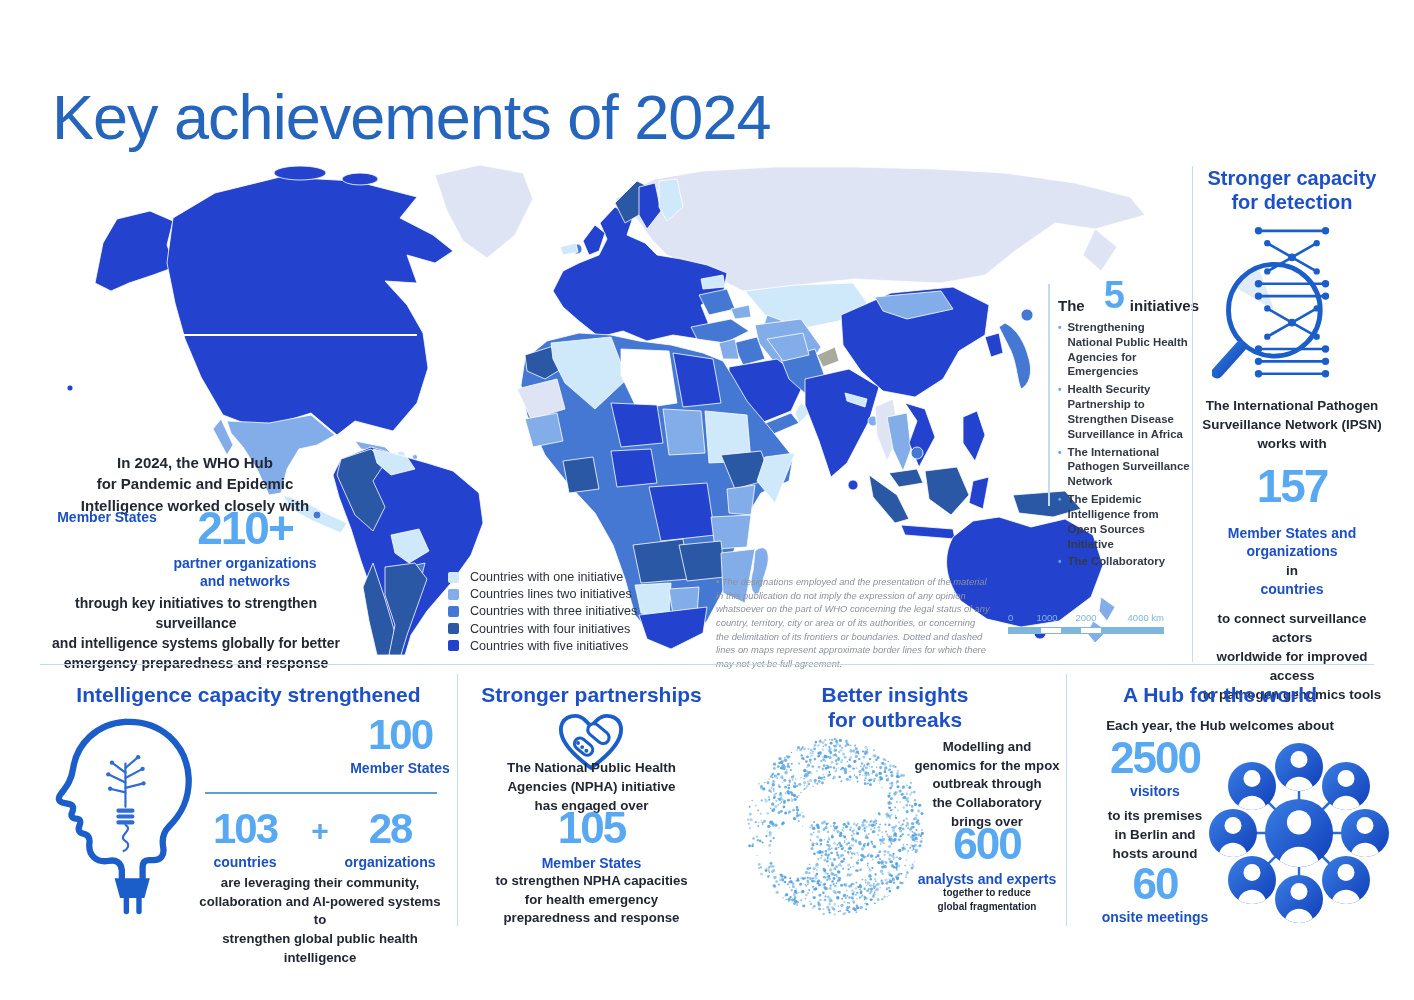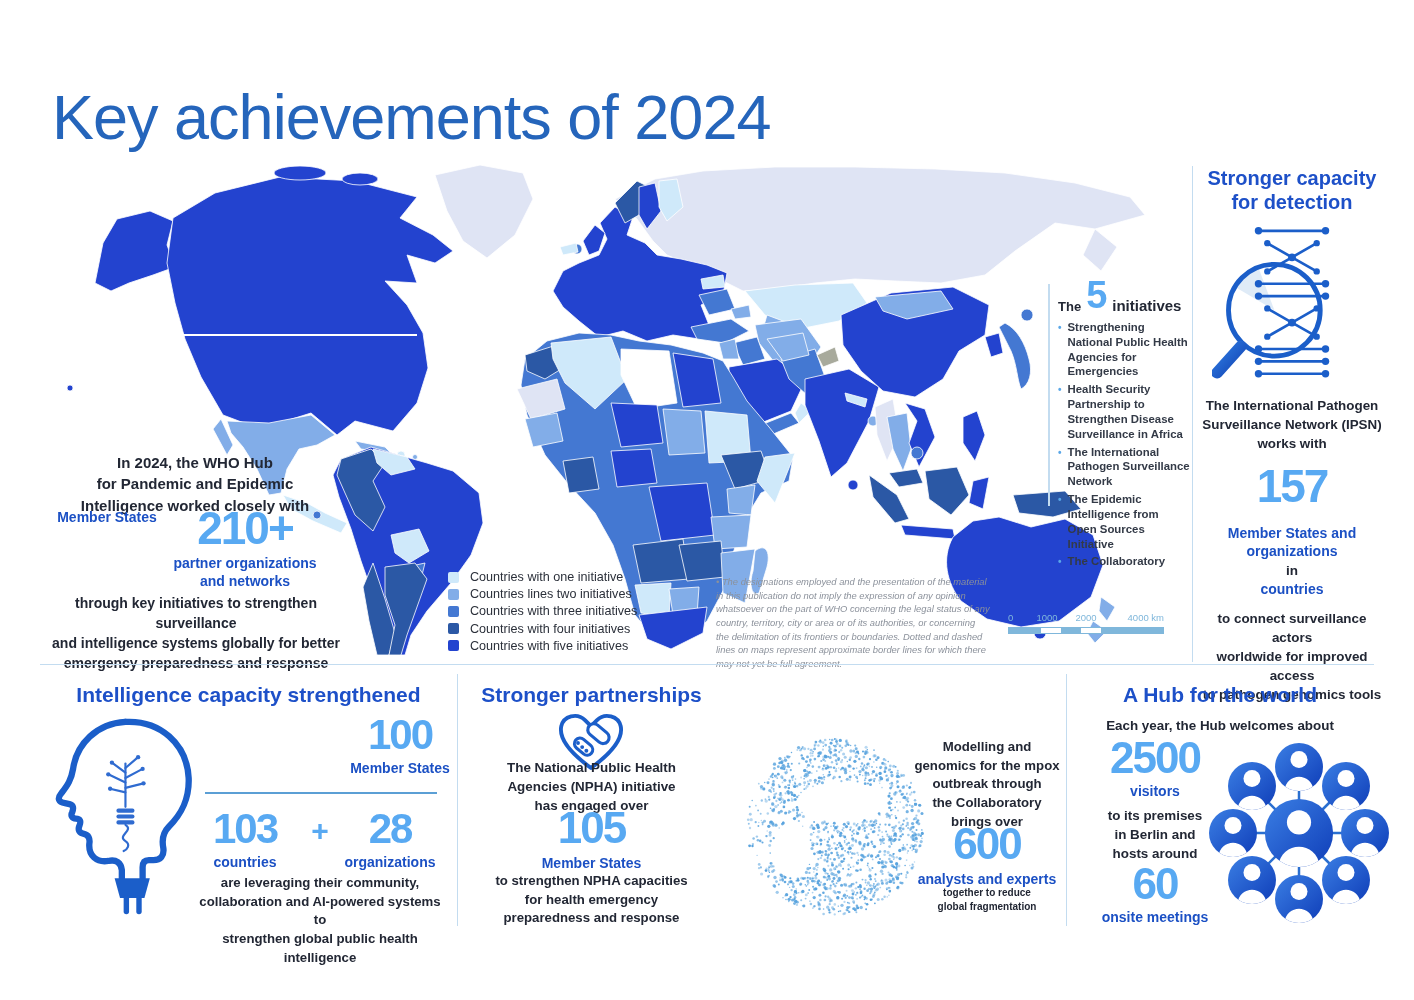--- a/index.html
+++ b/index.html
@@ -171,21 +171,21 @@
     <div class="lbl pre" style="margin-top:4px;">partner organizations
 and networks</div>
   </div>
   <div class="abs ctr pre body-s" style="left:35px;top:594px;width:322px;font-size:14px;">through key initiatives to strengthen surveillance
 and intelligence systems globally for better
 emergency preparedness and response</div>
 
   <div class="abs vline" style="left:1048px;top:284px;width:2px;height:222px;"></div>
   <div class="abs" style="left:1058px;top:276px;width:132px;">
     <div class="init-head">
-      <span class="dark" style="font-size:13px;margin-right:5px;">The</span>
+      <span class="dark" style="font-size:15px;margin-right:19px;">The</span>
       <span class="num" style="font-size:38px;margin-right:5px;letter-spacing:0;">5</span>
       <span class="dark" style="font-size:15px;">initiatives</span>
     </div>
     <div>
         <div class="init-item">
           <span class="init-bullet">•</span>
           <span>Strengthening National Public Health Agencies for Emergencies</span>
         </div>
         <div class="init-item">
           <span class="init-bullet">•</span>
@@ -390,20 +390,22 @@
 Agencies (NPHA) initiative
 has engaged over</div>
   <div class="abs ctr" style="left:470px;top:806px;width:243px;">
     <div class="num" style="font-size:44px;">105</div>
     <div class="lbl" style="margin-top:5px;">Member States</div>
   </div>
   <div class="abs ctr body-s pre" style="left:470px;top:872px;width:243px;font-size:13.2px;text-align:center;">to strengthen NPHA capacities
 for health emergency
 preparedness and response</div>
 
+  <div class="abs ctr sec-h pre" style="left:760px;top:682px;width:270px;">Better insights
+for outbreaks</div>
   <svg class="abs" style="left:740px;top:732px;" width="190" height="190" viewBox="0 0 190 190">
     <g id="globe-dots">
         <circle cx="55.5" cy="67.4" r="1.24" fill="#58a3de" opacity="0.99"></circle>
         <circle cx="64.9" cy="38.5" r="1.57" fill="#58a3de" opacity="0.95"></circle>
         <circle cx="173.4" cy="134.7" r="0.91" fill="#58a3de" opacity="0.52"></circle>
         <circle cx="116.4" cy="94.0" r="1.08" fill="#58a3de" opacity="0.42"></circle>
         <circle cx="160.0" cy="126.6" r="1.62" fill="#58a3de" opacity="0.89"></circle>
         <circle cx="49.3" cy="53.1" r="0.90" fill="#58a3de" opacity="0.94"></circle>
         <circle cx="166.6" cy="128.1" r="0.85" fill="#58a3de" opacity="0.42"></circle>
         <circle cx="79.2" cy="21.0" r="1.56" fill="#58a3de" opacity="0.89"></circle>

